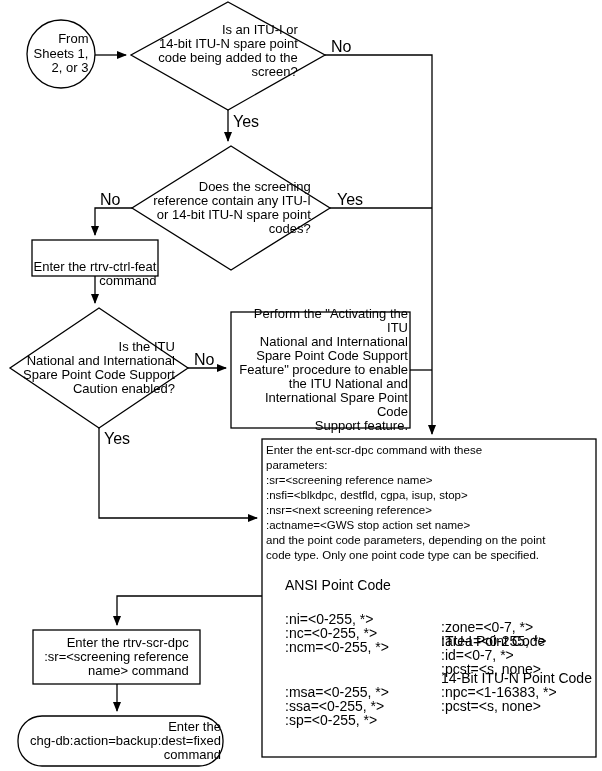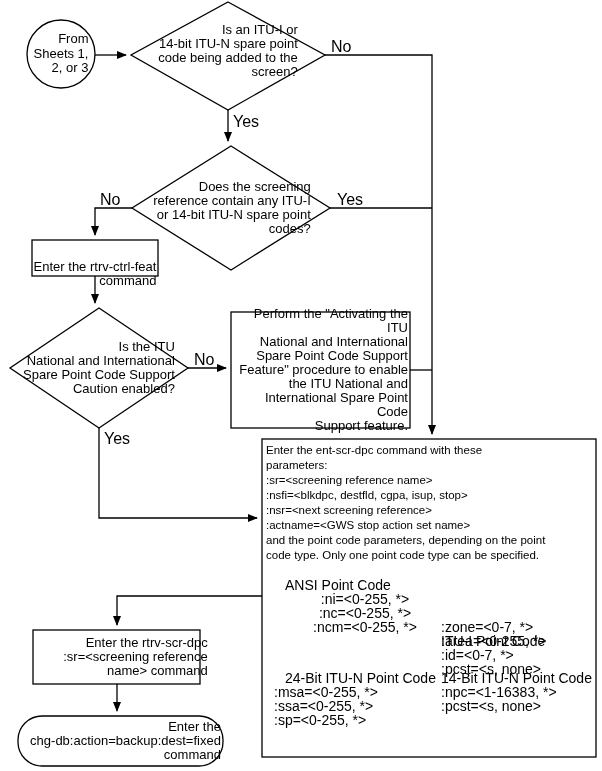--- a/index.html
+++ b/index.html
@@ -147,41 +147,40 @@
   <div class="center-block" style="left:266px; top:443px; width:326px;">Enter the ent-scr-dpc command with these
 parameters:
 :sr=&lt;screening reference name&gt;
 :nsfi=&lt;blkdpc, destfld, cgpa, isup, stop&gt;
 :nsr=&lt;next screening reference&gt;
 :actname=&lt;GWS stop action set name&gt;
 and the point code parameters, depending on the point
 code type. Only one point code type can be specified.</div>
 
   <div class="mono-block" style="left:285px; top:578px; width:160px; font-weight:normal;">ANSI Point Code</div>
-  <div class="mono-block" style="left:285px; top:592px; width:160px;text-align:center;">:ni=&lt;0-255, *&gt;
+  <div class="mono-block" style="left:285px; top:612px; width:160px;">:ni=&lt;0-255, *&gt;
 :nc=&lt;0-255, *&gt;
 :ncm=&lt;0-255, *&gt;</div>
 
   <div class="mono-block" style="left:441px; top:602px; width:160px;margin-top:32px;">ITU-I Point Code</div>
   <div class="mono-block" style="left:441px; top:620px; width:160px;">:zone=&lt;0-7, *&gt;
 :area=&lt;0-255, *&gt;
 :id=&lt;0-7, *&gt;
 :pcst=&lt;s, none&gt;</div>
 
-  <div class="mono-block" style="left:285px; top:671px; width:165px;">24-Bit ITU-N Point Code</div>
-  <div class="mono-block" style="left:274px; top:685px; width:165px;">:msa=&lt;0-255, *&gt;
+  <div class="mono-block" style="left:285px; top:685px; width:165px;">:msa=&lt;0-255, *&gt;
 :ssa=&lt;0-255, *&gt;
 :sp=&lt;0-255, *&gt;</div>
 
   <div class="mono-block" style="left:441px; top:671px; width:165px;">14-Bit ITU-N Point Code</div>
   <div class="mono-block" style="left:441px; top:685px; width:165px;">:npc=&lt;1-16383, *&gt;
 :pcst=&lt;s, none&gt;</div>
 
 
-  <div class="node-text" style="left:33px; top:630px; width:167px; height:54px;padding-left:19px;">Enter the rtrv-scr-dpc
+  <div class="node-text" style="left:33px; top:630px; width:167px; height:54px;">Enter the rtrv-scr-dpc
 :sr=&lt;screening reference
 name&gt;  command</div>
 
   <div class="node-text" style="left:23px; top:716px; width:205px; height:50px;">Enter the
 chg-db:action=backup:dest=fixed
 command</div>
 
   <div class="edge-label" style="left:331px; top:40px;">No</div>
 
   <div class="edge-label" style="left:233px; top:115px;">Yes</div>

